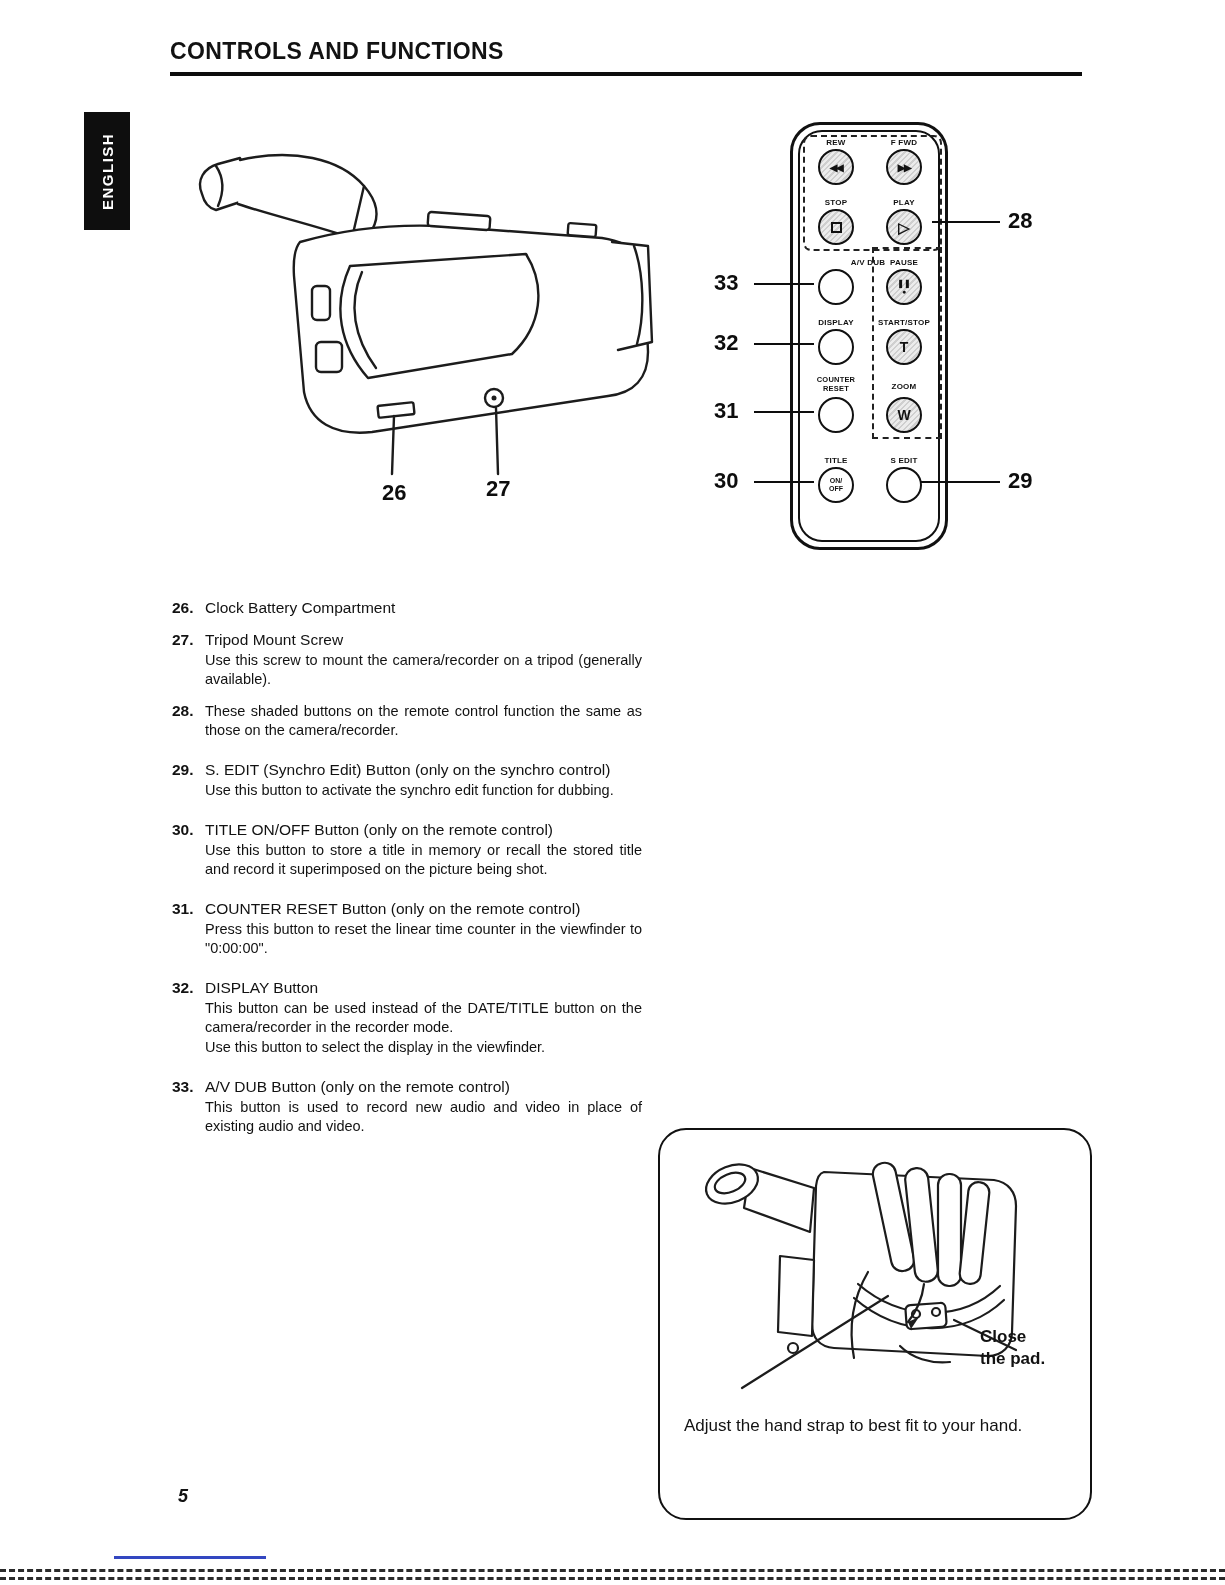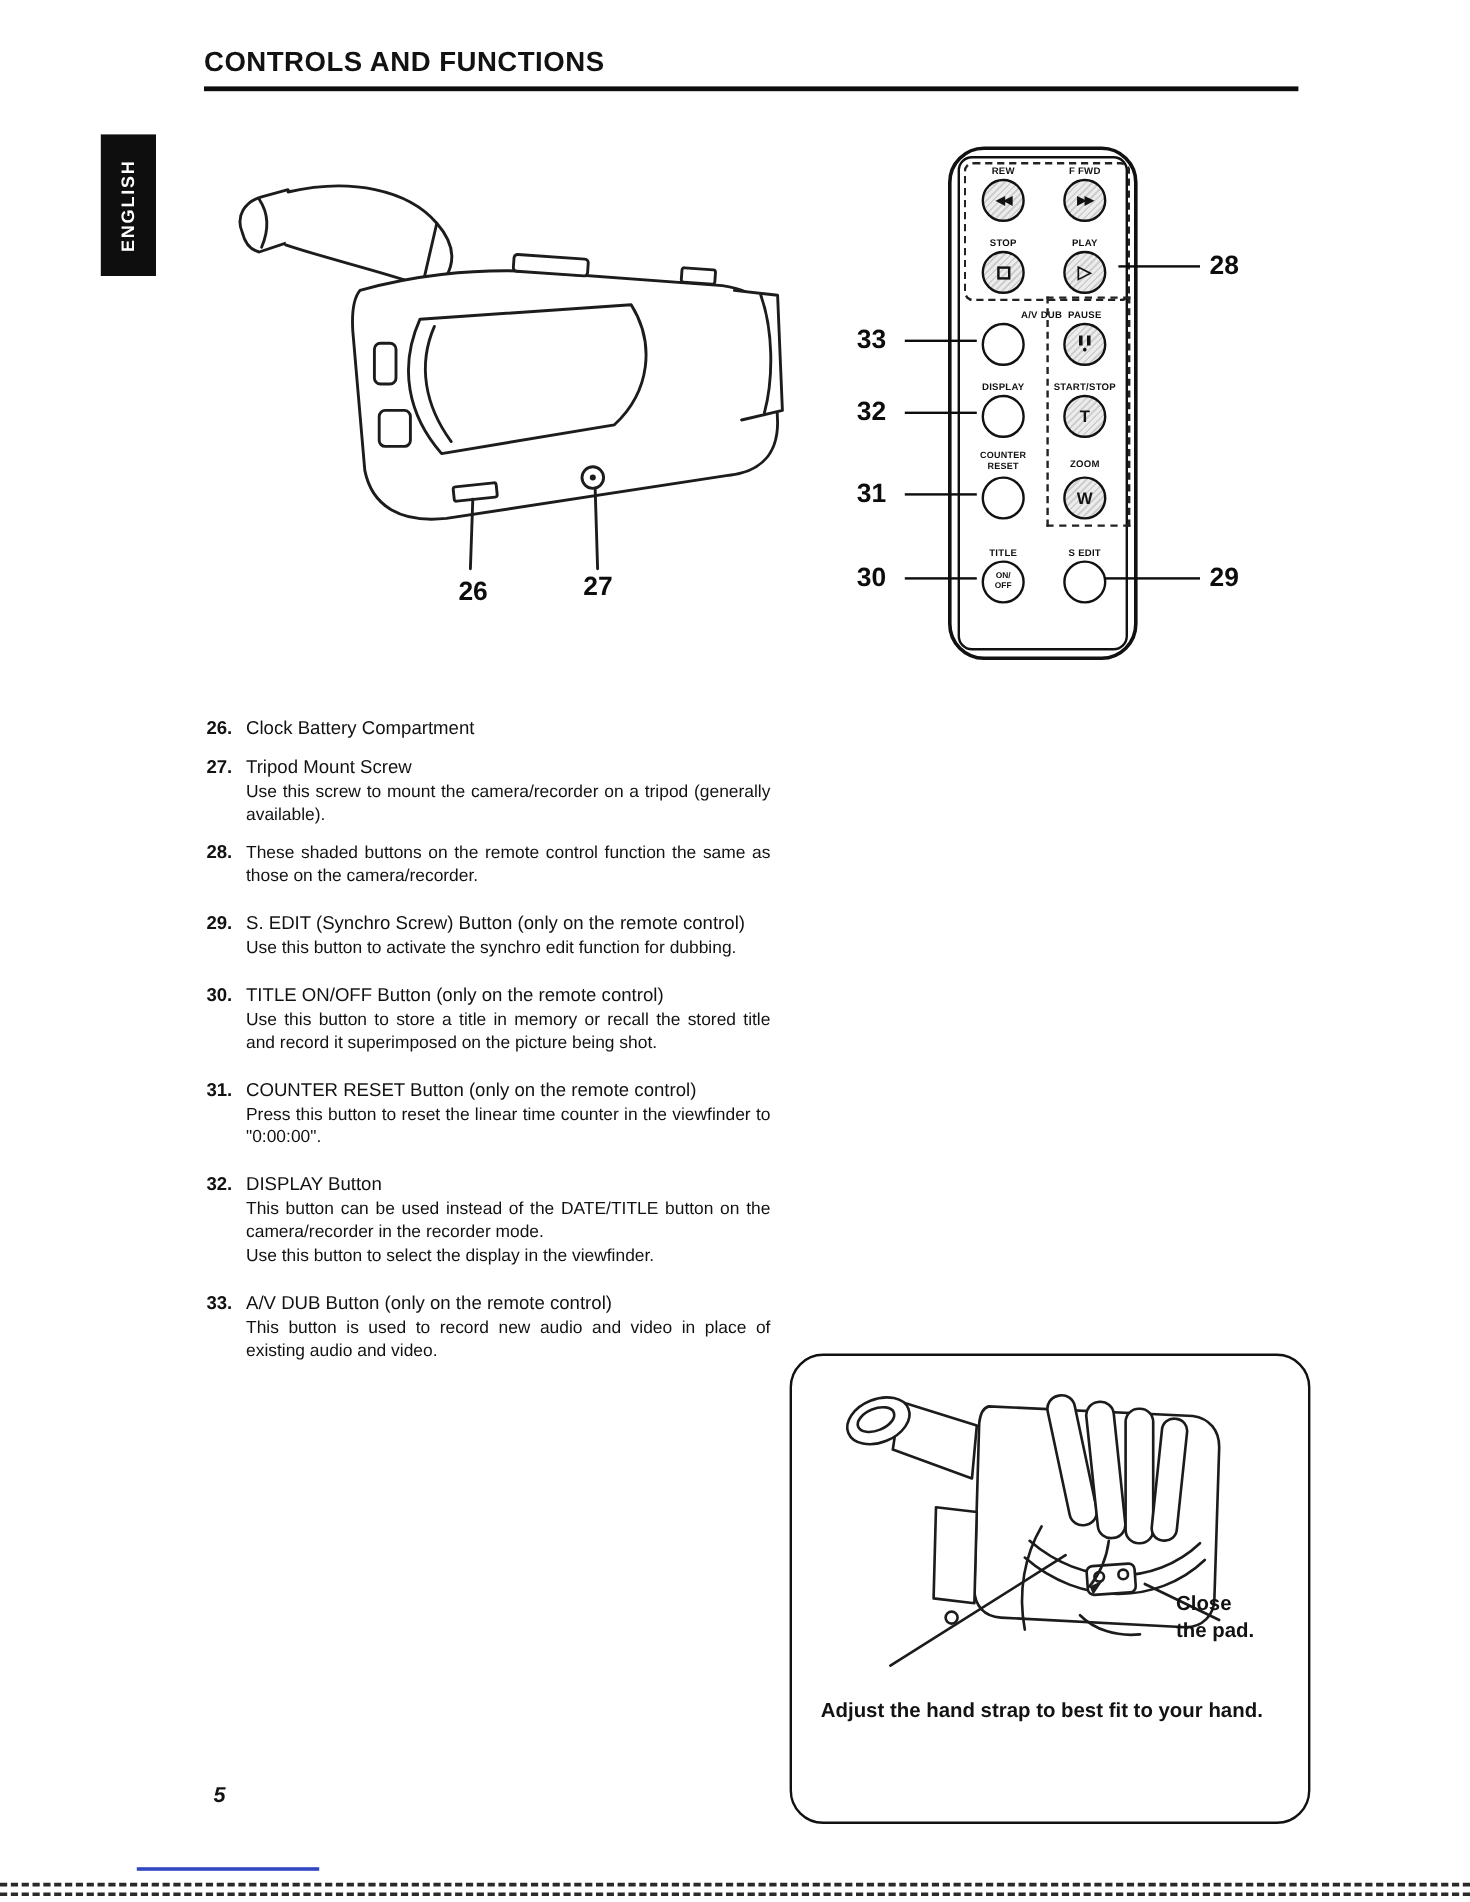--- a/index.html
+++ b/index.html
@@ -18,21 +18,21 @@
   .figure{position:absolute;}
   svg path, svg rect, svg circle, svg ellipse, svg line{vector-effect:non-scaling-stroke;}
 
   
   .callout-num{position:absolute;font-size:22px;font-weight:bold;color:#0d0d0d;}
   .cline{position:absolute;height:0;border-top:2.5px solid #0d0d0d;}
 
   
   .remote{position:absolute;left:790px;top:122px;width:158px;height:428px;border:3.5px solid #111;
           border-radius:30px;background:#fff;box-sizing:border-box;}
-  .remote-inner{position:absolute;inset:5px;border:2px solid #111;border-radius:12px;}
+  .remote-inner{position:absolute;inset:5px;border:2px solid #111;border-radius:24px;}
   .dash-a{position:absolute;left:3px;top:3px;width:135px;height:112px;border:2px dashed #222;border-radius:8px;}
   .dash-b{position:absolute;left:72px;top:115px;width:66px;height:188px;border:2px dashed #222;}
   .lbl{position:absolute;width:72px;text-align:center;font-size:8px;font-weight:bold;letter-spacing:.2px;color:#111;}
   .lbl2{font-size:7.5px;line-height:8px;}
   .rbtn{position:absolute;width:36px;height:36px;border:2.5px solid #111;border-radius:50%;background:#fff;
         box-sizing:border-box;display:flex;flex-direction:column;align-items:center;justify-content:center;}
   .rbtn.shaded{background:repeating-linear-gradient(135deg,#cfcfcf 0 1.5px,#ececec 1.5px 4px);}
   .g-arrows{font-size:10px;font-weight:bold;letter-spacing:-1.5px;}
   .g-play{font-size:15px;font-weight:bold;line-height:15px;}
   .g-letter{font-size:14px;font-weight:bold;}
@@ -47,21 +47,21 @@
   .sec.big{margin-bottom:20px;}
   .sec-num{width:33px;flex:none;font-weight:bold;font-size:15.5px;line-height:20px;}
   .sec-main{flex:1;}
   .sec-title{font-weight:normal;font-size:15.5px;line-height:20px;}
   .sec-body{font-size:14.5px;line-height:19px;text-align:justify;margin-top:1px;}
 
   
   .strap-box{position:absolute;left:658px;top:1128px;width:434px;height:392px;border:2.5px solid #111;
              border-radius:28px;background:#fff;box-sizing:border-box;}
   .close-label{position:absolute;left:320px;top:196px;font-size:17px;font-weight:bold;line-height:22px;}
-  .strap-caption{position:absolute;left:24px;top:284px;width:390px;font-size:17px;font-weight:bold;line-height:23px;}
+  .strap-caption{position:absolute;left:24px;top:284px;width:390px;font-size:17px;font-weight:normal;line-height:23px;}
 
   
   .page-num{position:absolute;left:178px;top:1486px;font-size:18px;font-weight:bold;font-style:italic;}
   .artifact-blue{position:absolute;left:114px;top:1556px;width:152px;height:3px;background:#3347c1;}
   .artifact-dash1{position:absolute;left:0;top:1569px;width:1225px;border-top:3px dashed #2a2a2a;}
   .artifact-dash2{position:absolute;left:0;top:1577px;width:1225px;border-top:3px dashed #2a2a2a;}
 </style>
 </head>
 <body>
 
@@ -200,21 +200,21 @@
     <div class="sec big">
       <div class="sec-num">28.</div>
       <div class="sec-main">
         <div class="sec-body">These shaded buttons on the remote control function the same as those on the camera/recorder.</div>
       </div>
     </div>
 
     <div class="sec big">
       <div class="sec-num">29.</div>
       <div class="sec-main">
-        <div class="sec-title">S. EDIT (Synchro Screw) Button (only on the remote control)</div>
+        <div class="sec-title">S. EDIT (Synchro Edit) Button (only on the synchro control)</div>
         <div class="sec-body">Use this button to activate the synchro edit function for dubbing.</div>
       </div>
     </div>
 
     <div class="sec big">
       <div class="sec-num">30.</div>
       <div class="sec-main">
         <div class="sec-title">TITLE ON/OFF Button (only on the remote control)</div>
         <div class="sec-body">Use this button to store a title in memory or recall the stored title and record it superimposed on the picture being shot.</div>
       </div>

